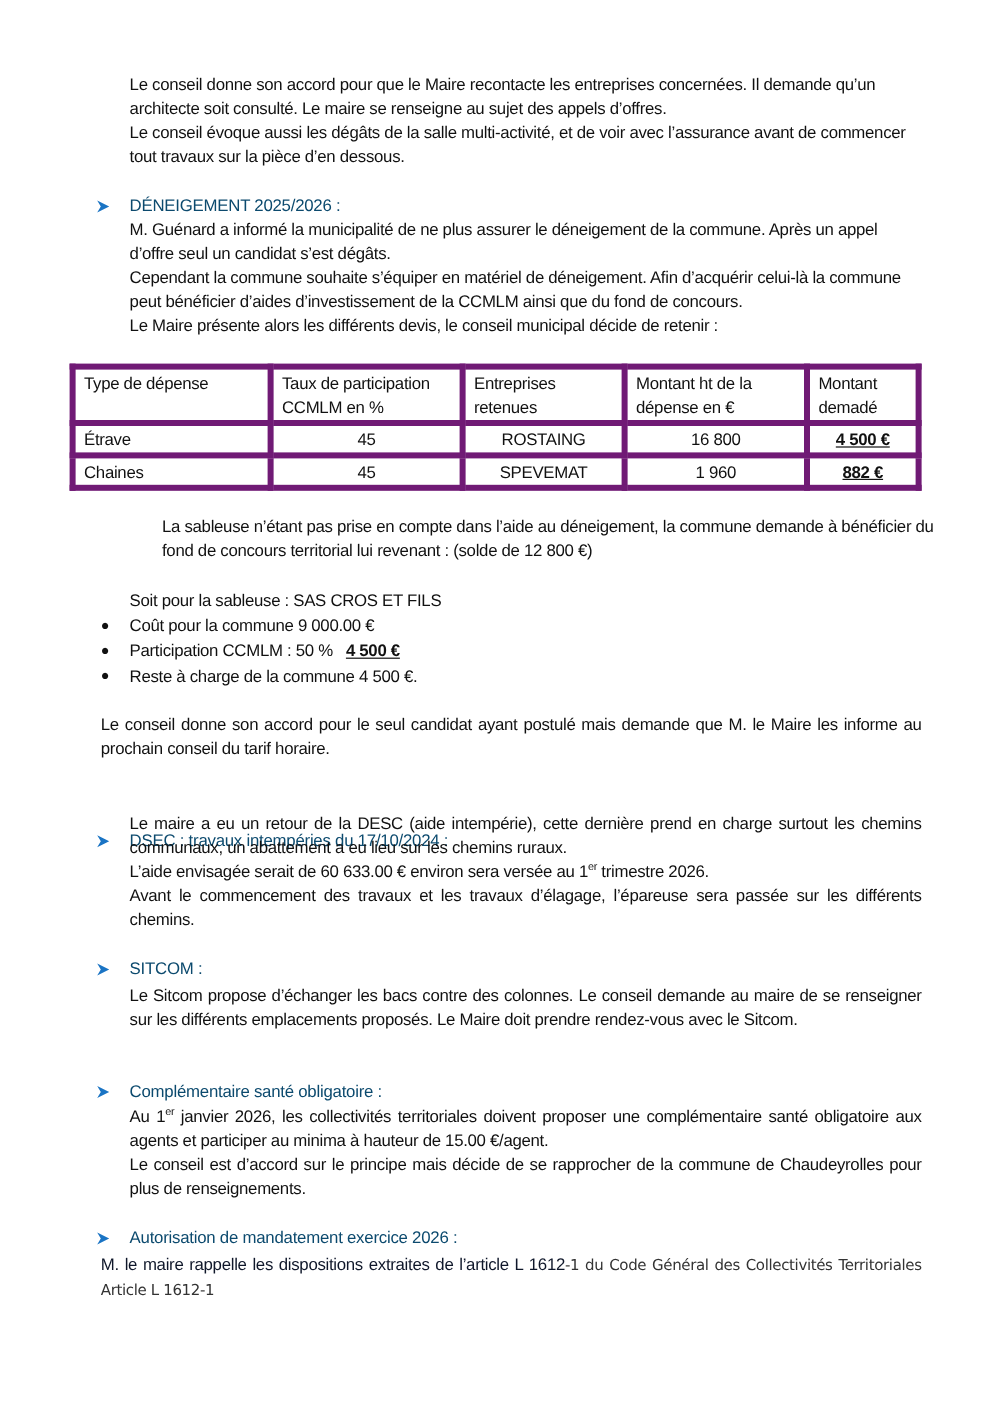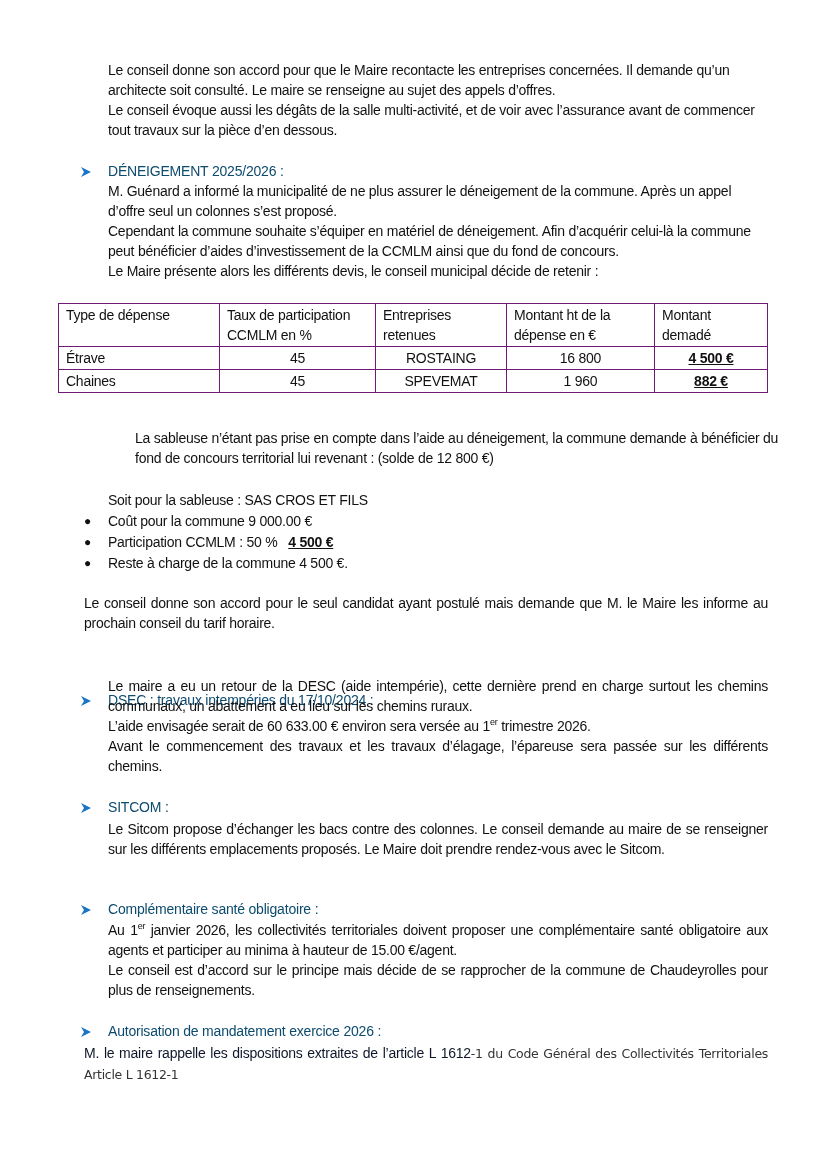--- a/index.html
+++ b/index.html
@@ -9,21 +9,21 @@
   .txt { font-size: 14px; line-height: 20px; letter-spacing: -0.25px; }
   .block { position: absolute; }
   .indent { left: 108px; width: 660px; }
   .full { left: 84px; width: 684px; }
   .justify { text-align: justify; }
   .heading { position: absolute; left: 80px; font-size: 14px; line-height: 20px; color: #0c4a6e; letter-spacing: -0.2px; }
   .heading .arrow { display: inline-block; width: 28px; color: #1a74c4; font-size: 13px; }
   .heading .arrow svg { vertical-align: -2px; }
   table.dep { position: absolute; left: 58px; top: 303px; width: 710px; border-collapse: collapse;
               font-size: 14px; line-height: 20px; letter-spacing: -0.25px; }
-  table.dep td { border: 1px solid #701a75; padding: 1px 7px; vertical-align: top; }
+  table.dep td { border: 5px solid #701a75; padding: 1px 7px; vertical-align: top; }
   table.dep td.c { text-align: center; }
   .bu { font-weight: bold; text-decoration: underline; }
   .bullets { position: absolute; left: 84px; top: 511px; width: 680px; font-size: 14px; line-height: 21px; letter-spacing: -0.25px; }
   .bullets .li { position: relative; padding-left: 24px; }
   .bullets .dot { position: absolute; left: 0; top: 0; font-size: 12px; }
   sup { font-size: 9px; line-height: 0; margin-top: 32px; }
   .dark { color: #0f172a; }
   .light { color: #333; font-family: "DejaVu Sans", sans-serif; font-size: 12.5px; letter-spacing: -0.3px; }
 </style>
 </head>
@@ -35,21 +35,21 @@
     <div>Le conseil donne son accord pour que le Maire recontacte les entreprises concernées. Il demande qu’un architecte soit consulté. Le maire se renseigne au sujet des appels d’offres.</div>
     <div>Le conseil évoque aussi les dégâts de la salle multi-activité, et de voir avec l’assurance avant de commencer tout travaux sur la pièce d’en dessous.</div>
   </div>
 
   <div class="heading" style="top:161px;">
     <span class="arrow"><svg width="12" height="12" viewBox="0 0 12 12">
           <path d="M1 1 L11 6 L1 11 L4 6 Z" fill="#1a74c4"></path>
         </svg></span><span>DÉNEIGEMENT 2025/2026 :</span>
   </div>
   <div class="block indent txt" style="top:181px;">
-    <div>M. Guénard a informé la municipalité de ne plus assurer le déneigement de la commune. Après un appel d’offre seul un colonnes s’est proposé.</div>
+    <div>M. Guénard a informé la municipalité de ne plus assurer le déneigement de la commune. Après un appel d’offre seul un candidat s’est dégâts.</div>
     <div>Cependant la commune souhaite s’équiper en matériel de déneigement. Afin d’acquérir celui-là la commune peut bénéficier d’aides d’investissement de la CCMLM ainsi que du fond de concours.</div>
     <div>Le Maire présente alors les différents devis, le conseil municipal décide de retenir :</div>
   </div>
 
   <table class="dep">
     <tbody>
         <tr>
       <td style="width:146px;">Type de dépense</td>
       <td style="width:141px;">Taux de participation CCMLM en %</td>
       <td style="width:116px;margin-left:36px;">Entreprises retenues</td>

